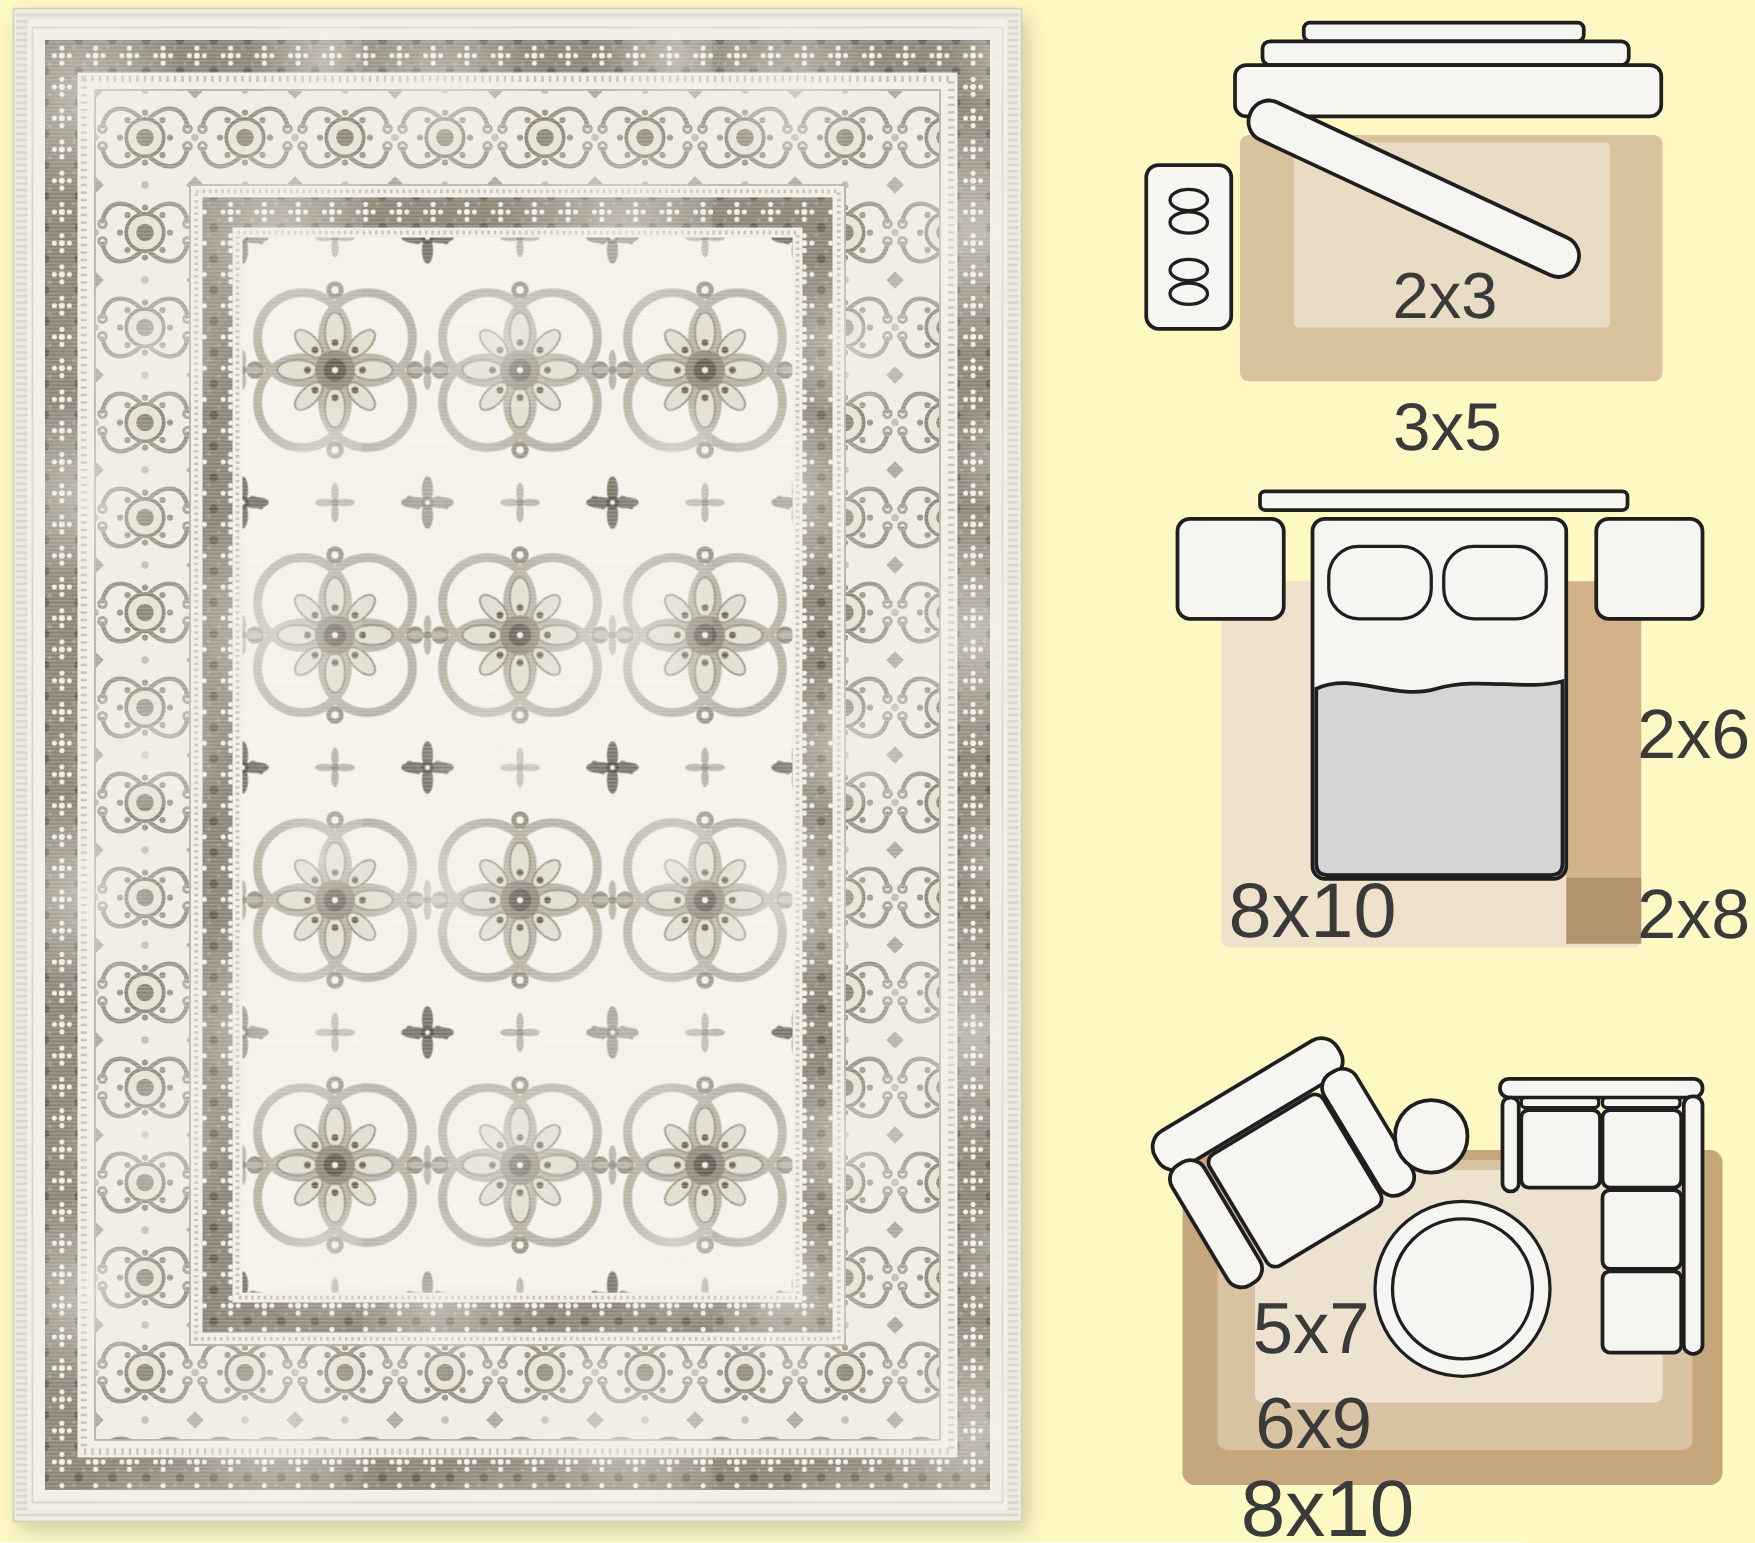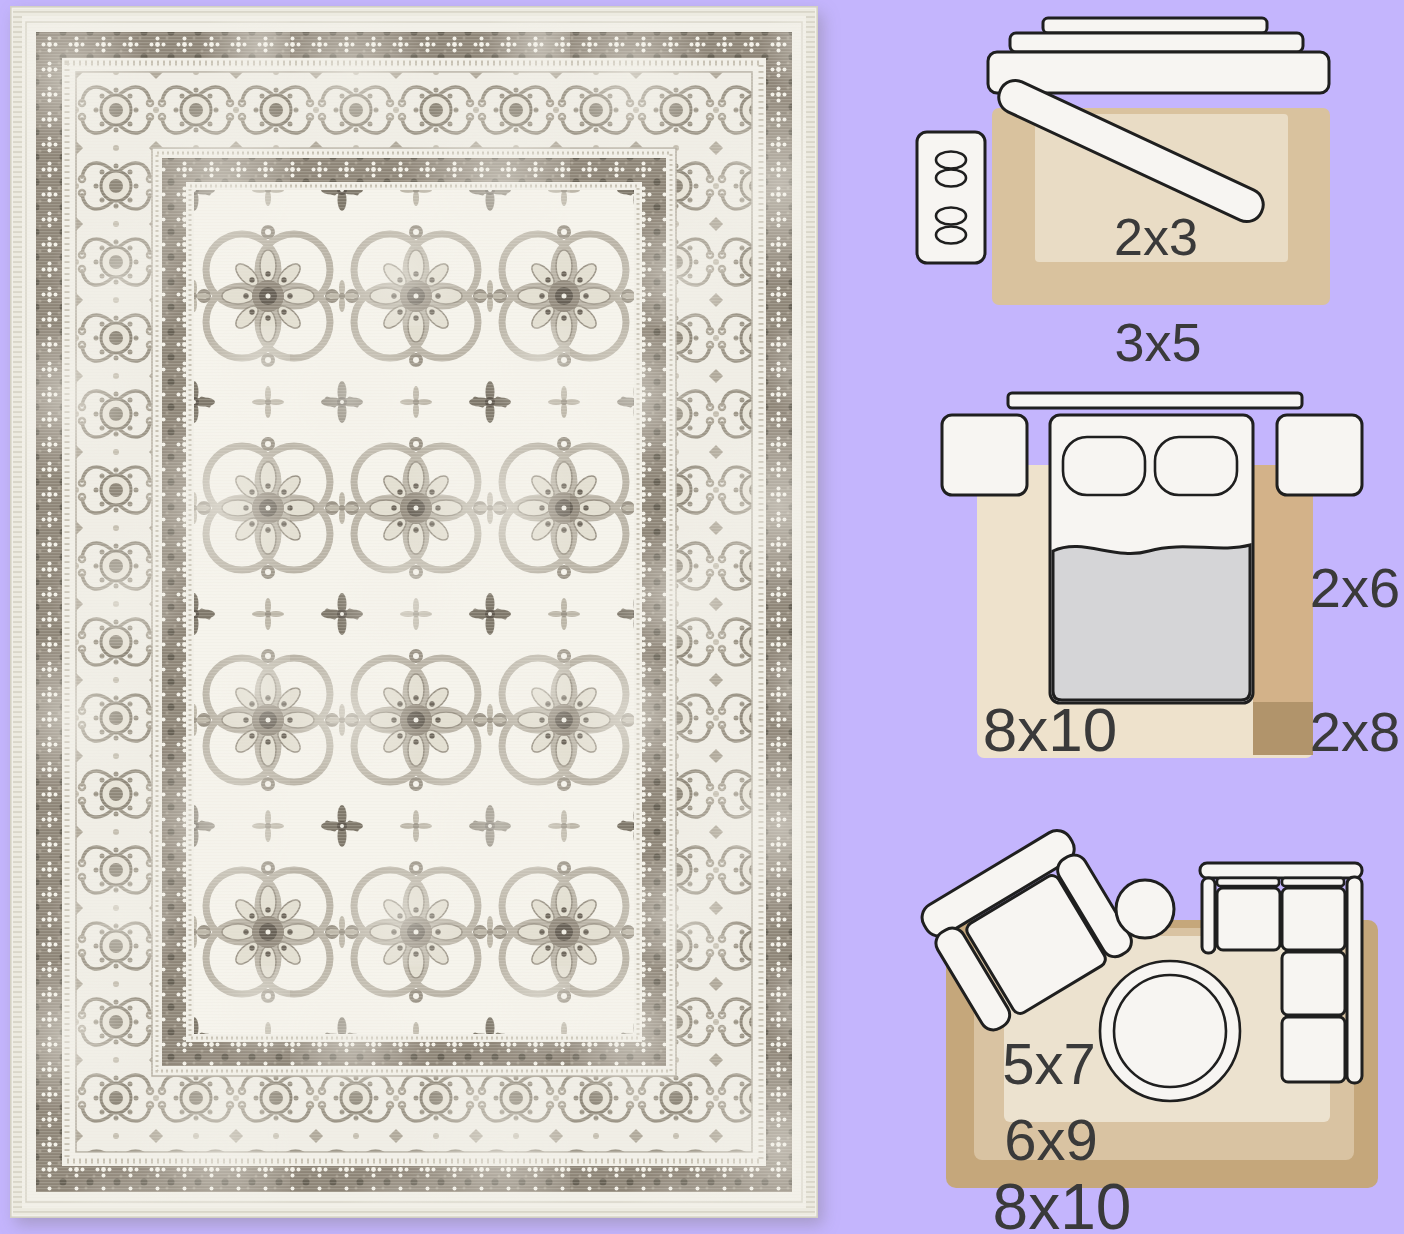--- a/index.html
+++ b/index.html
@@ -1,17 +1,17 @@
 <!DOCTYPE html>
 <html><head>
 <meta charset="utf-8">
 <style>
   html,body{margin:0;padding:0;background:#ffffff;}
   .canvas{
-    position:relative;width:1404px;height:1234px;background:#c4b5fd;
+    position:relative;width:1404px;height:1234px;background:#fef9c3;
     overflow:hidden;font-family:"Liberation Sans",sans-serif;
   }
   .abs{position:absolute;}
   #rug-photo{filter:drop-shadow(5px 7px 8px rgba(95,88,72,.28));}
   text.size-label{
     fill:#3a3a3a;
     font-family:"Liberation Sans",sans-serif;
     text-anchor:middle;
   }
   .furn{fill:#f7f5f2;stroke:#1f1f1f;stroke-width:3;}

